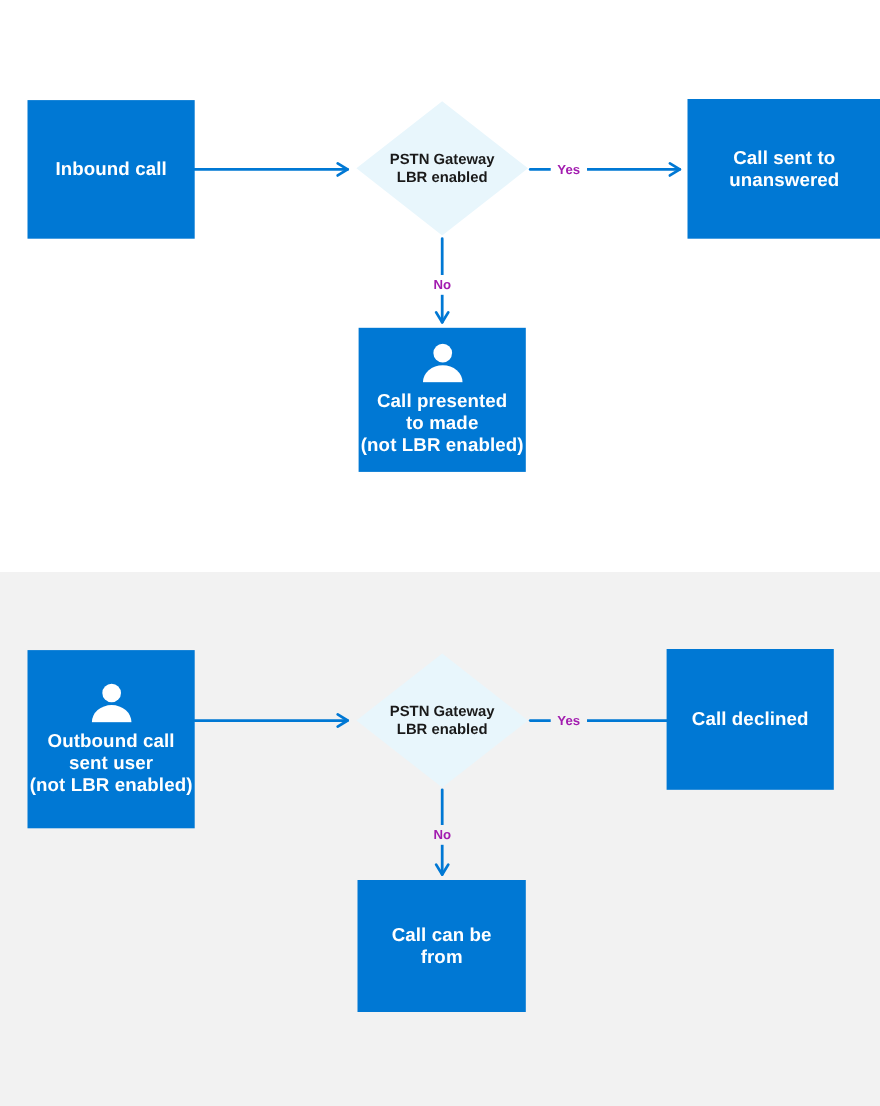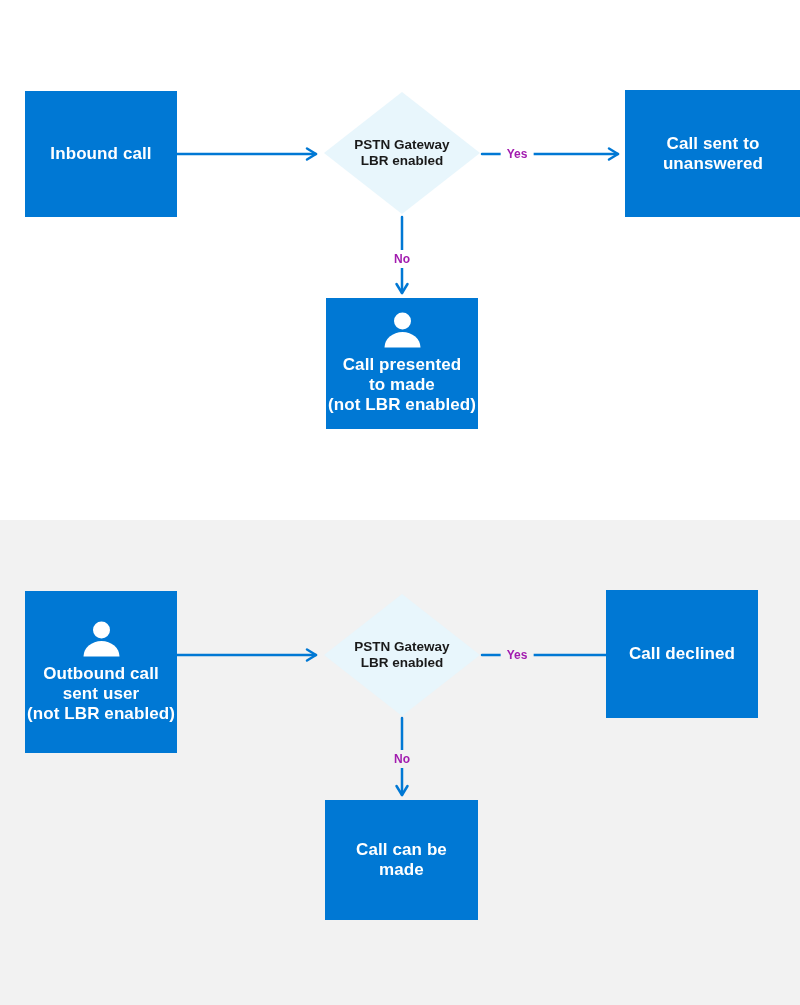--- a/index.html
+++ b/index.html
@@ -111,16 +111,16 @@
 
   <div class="edge-label el-gray el-yes2">Yes</div>
   <div class="edge-label el-gray el-no2">No</div>
 
   <div class="node n-declined">
     <span>Call declined</span>
   </div>
 
   <div class="node n-made">
     <span>Call can be</span>
-    <span>made</span>
+    <span>from</span>
   </div>
 
 </div>
 
 </body></html>

